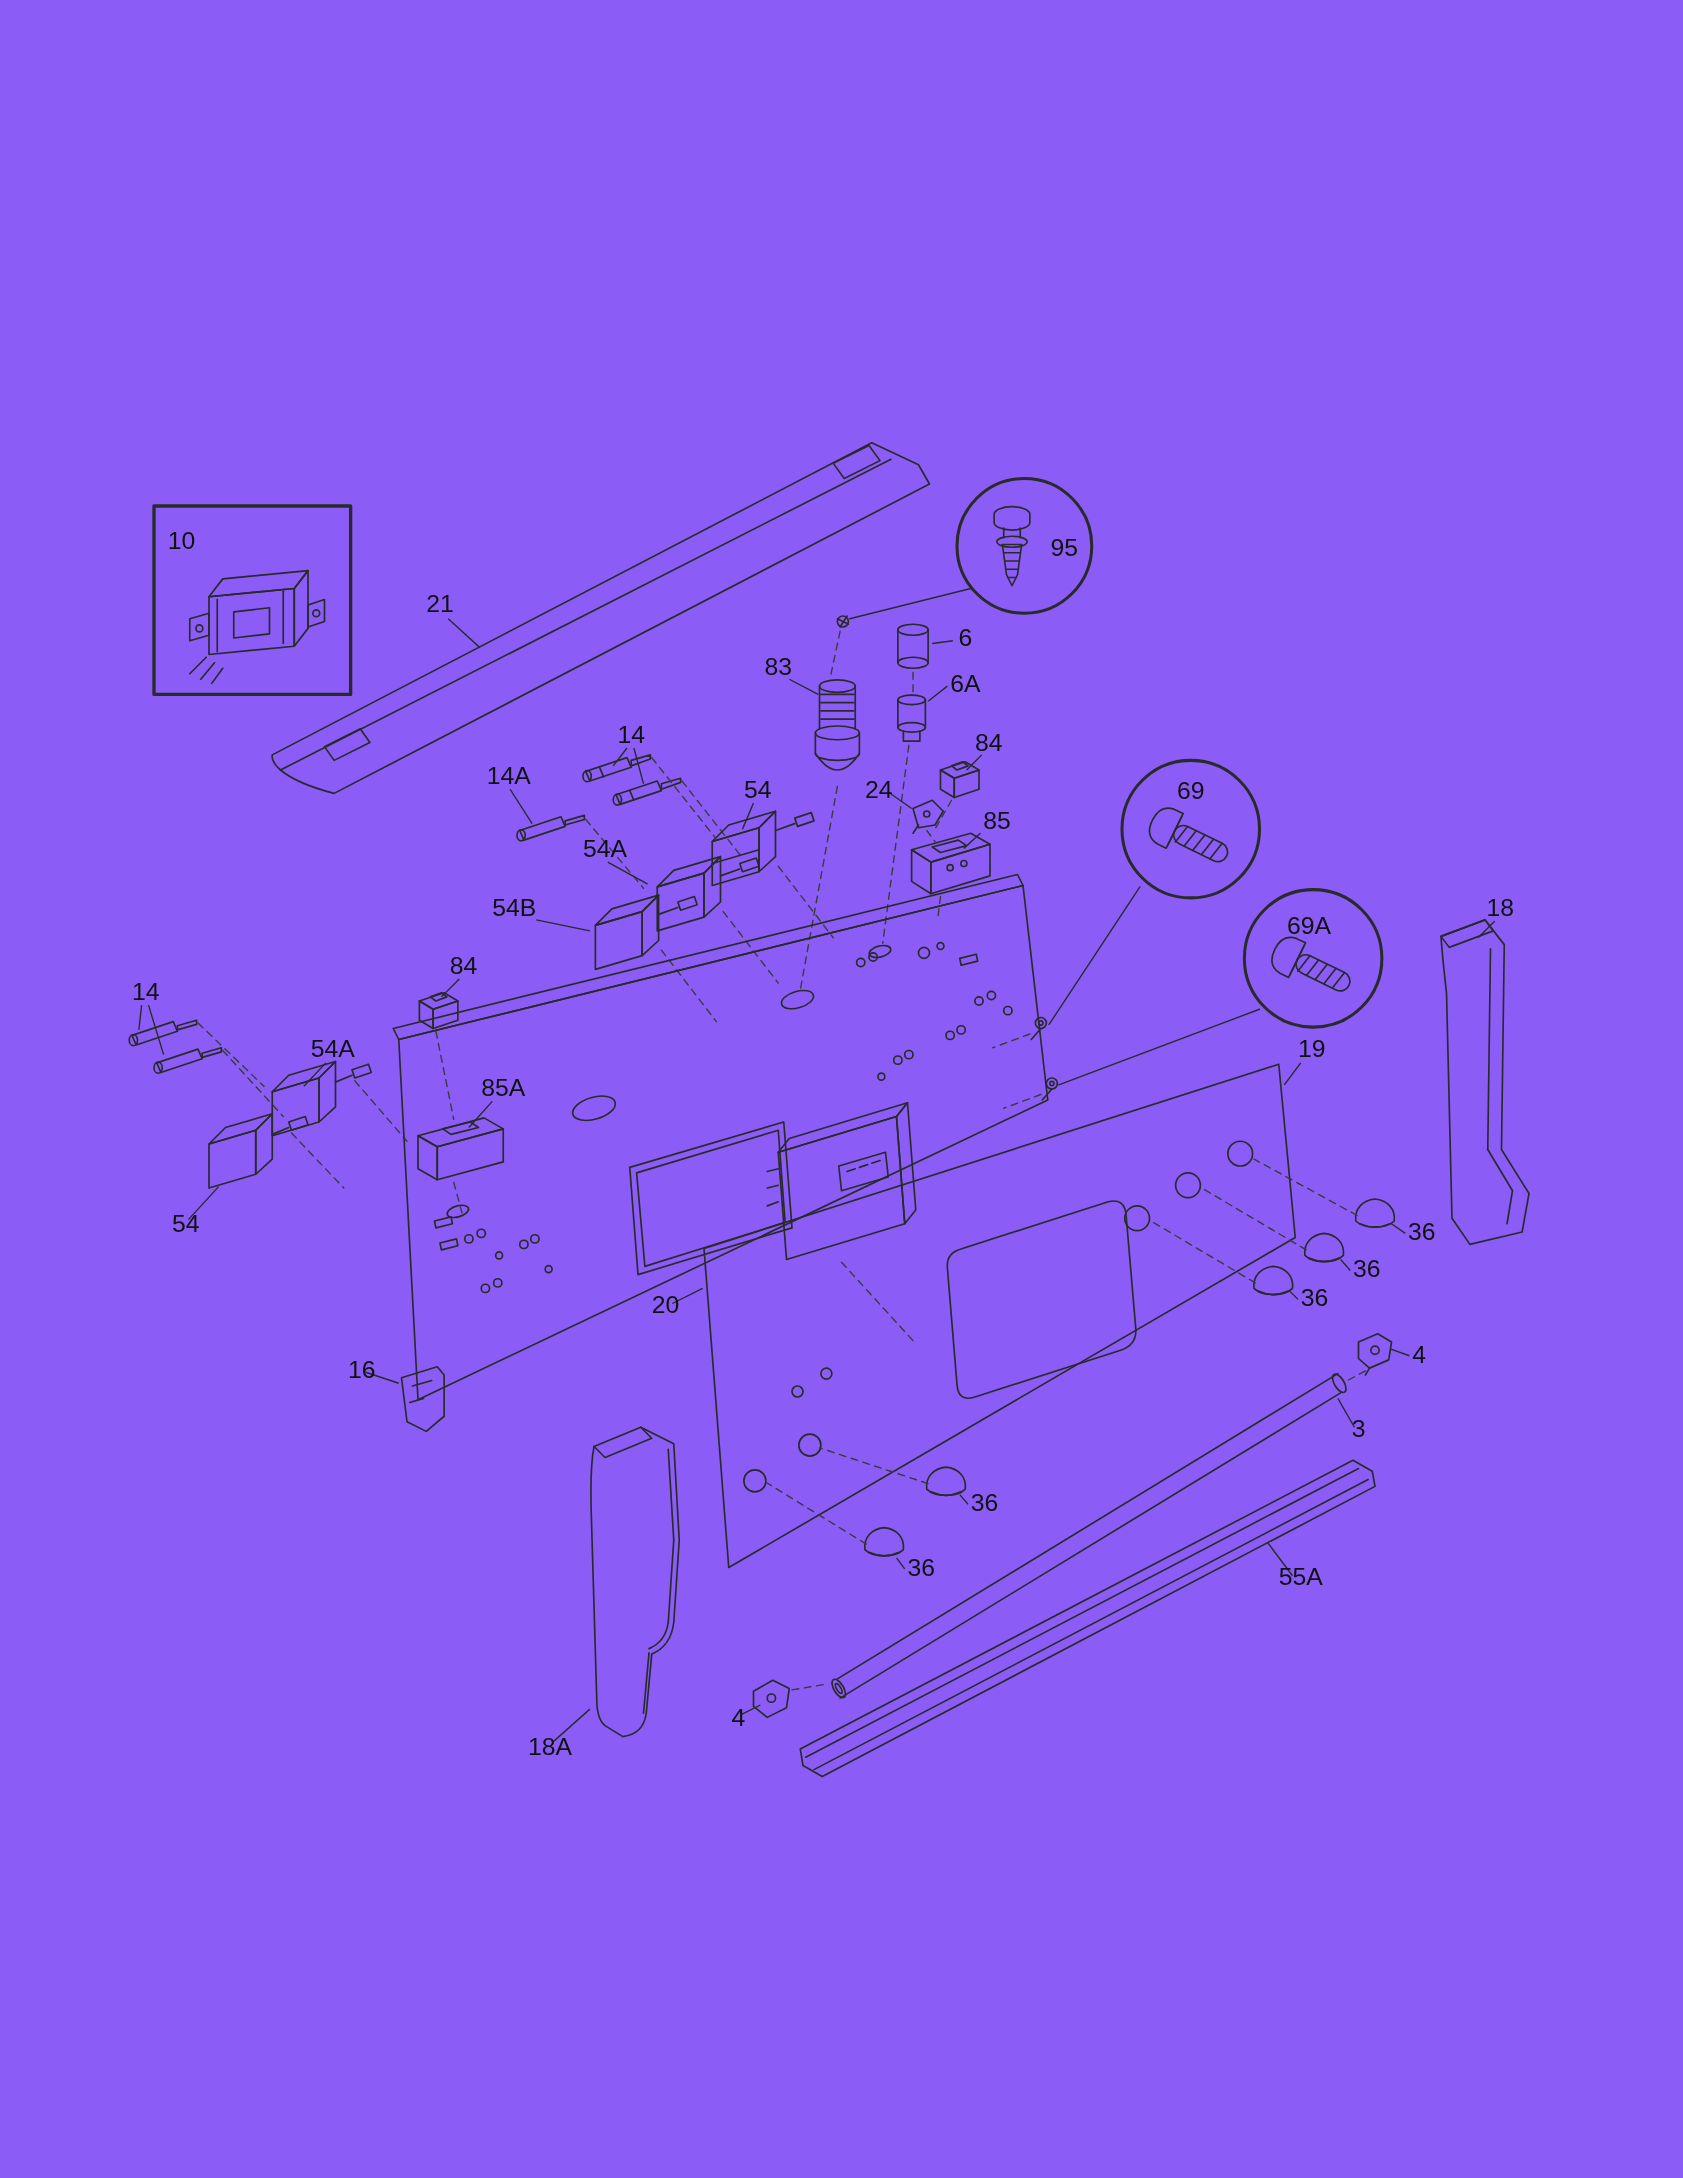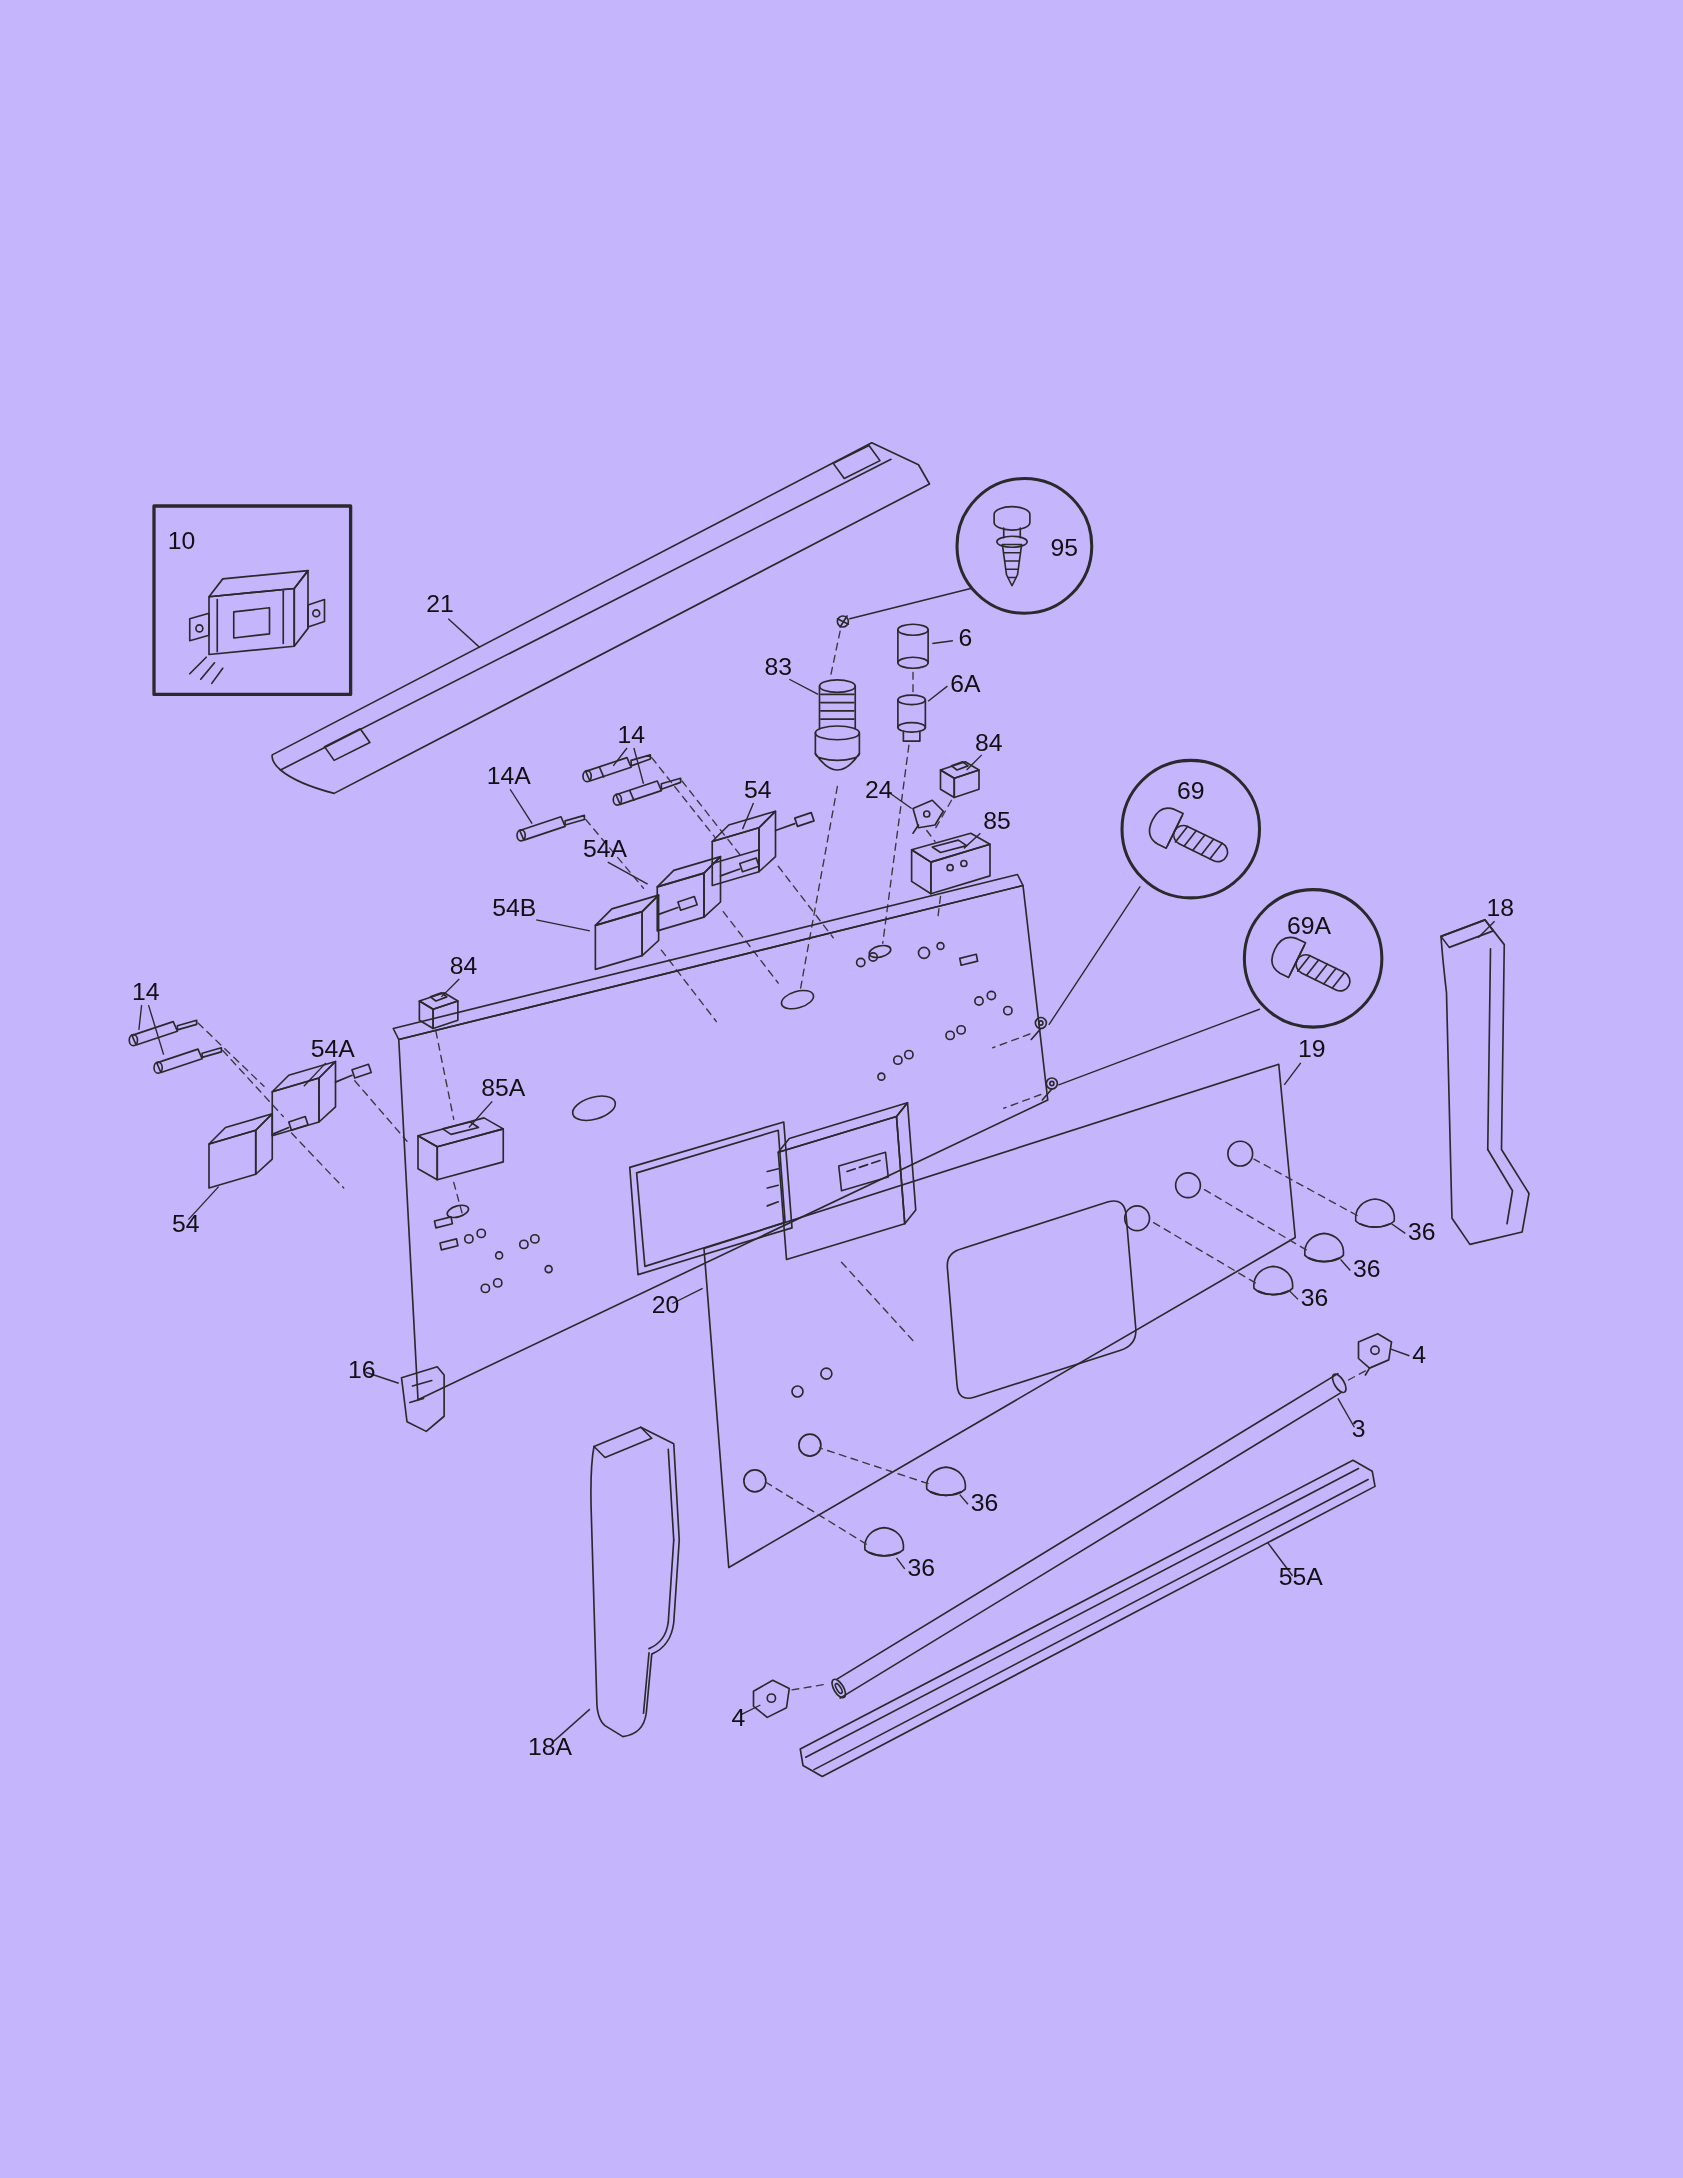--- a/index.html
+++ b/index.html
@@ -1,16 +1,16 @@
 <!DOCTYPE html>
 <html><head>
 <meta charset="utf-8">
 <style>
   html,body{margin:0;padding:0;background:#fff;}
-  .page{position:relative;width:1683px;height:2178px;background:#c4b5fd;overflow:hidden;}
+  .page{position:relative;width:1683px;height:2178px;background:#8b5cf6;overflow:hidden;}
   svg{display:block;}
   .outline{fill:none;stroke:#2a2a2a;stroke-width:1.2;stroke-linejoin:round;stroke-linecap:round;}
   .thick{stroke-width:2.2;}
   .leader{fill:none;stroke:#2a2a2a;stroke-width:1;}
   .dash{fill:none;stroke:#3a3a3a;stroke-width:1;stroke-dasharray:5 4;}
   .lbl{font-family:"Liberation Sans",sans-serif;font-size:18px;fill:#111;}
 </style>
 </head>
 <body>
 

